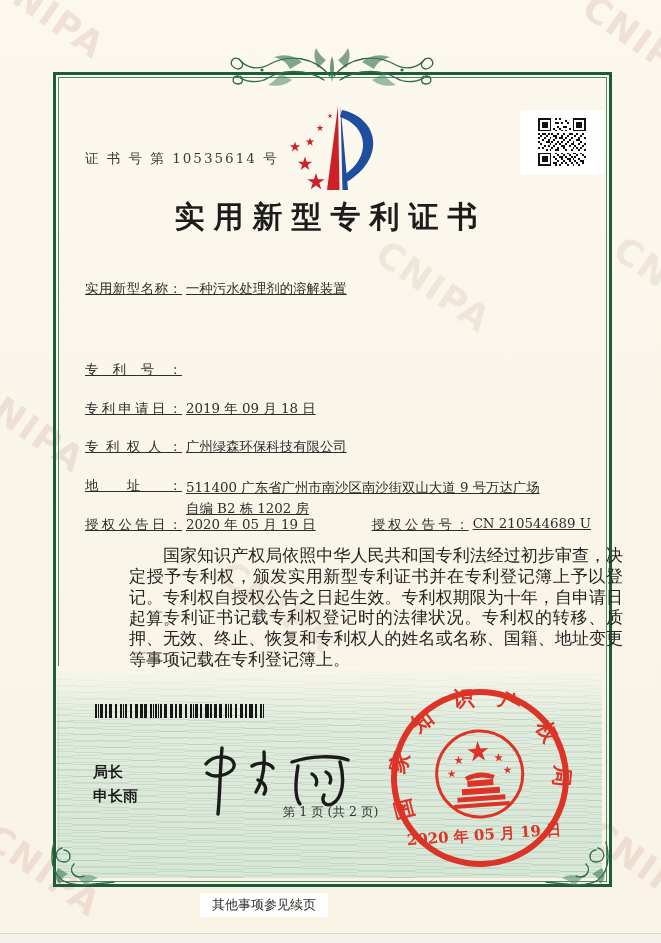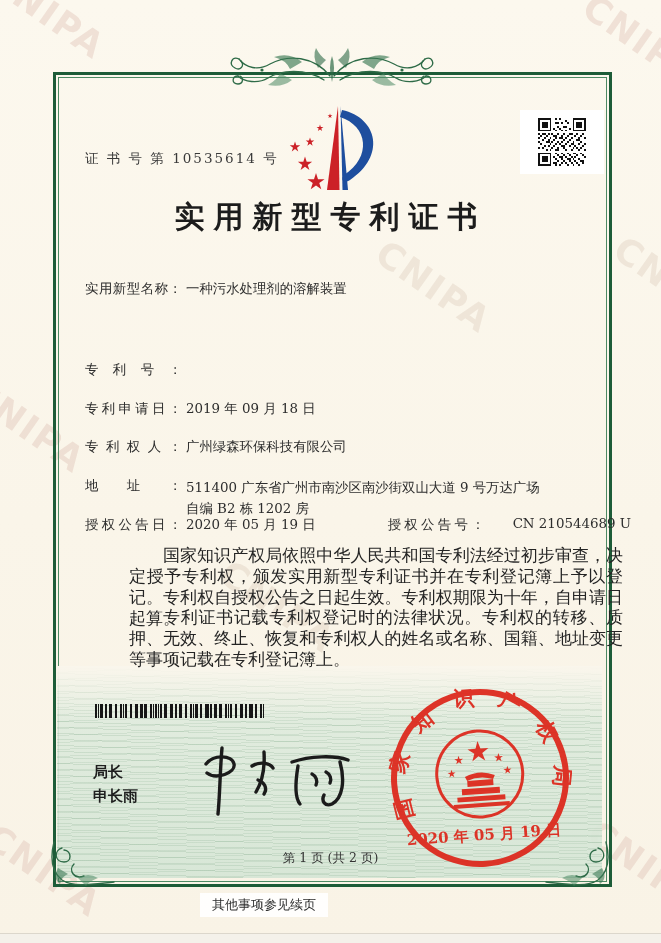--- a/index.html
+++ b/index.html
@@ -23,37 +23,37 @@
       repeating-linear-gradient(2deg,rgba(118,162,128,.20) 0 1px,transparent 1px 6px),
       repeating-linear-gradient(-2deg,rgba(118,162,128,.16) 0 1px,transparent 1px 7px),
       linear-gradient(180deg,rgba(224,236,223,.85),rgba(214,230,214,.95));}
   .content{position:absolute;inset:0;z-index:3;}
   .cert-no{position:absolute;left:85px;top:110px;font-size:13.5px;letter-spacing:2px;color:#3a3a3a;margin-top:40px;}
   .logo{position:absolute;left:286px;top:100px;}
   .qr-box{position:absolute;left:520px;top:110px;width:84px;height:64px;background:#fff;
           display:flex;align-items:center;justify-content:center;}
   .title{position:absolute;left:0;top:197px;width:661px;text-align:center;
          font-size:30px;font-weight:700;letter-spacing:9px;color:#1c1c1c;}
-  .field-row{position:absolute;left:85px;display:flex;font-size:13.4px;color:#2d2d2d;white-space:nowrap;}
+  .field-row{position:absolute;left:85px;display:flex;font-size:13.4px;color:#2d2d2d;white-space:nowrap;text-decoration:underline;}
   .field-label{display:inline-block;width:97px;text-align:justify;text-align-last:justify;flex:none;}
   .field-value{margin-left:4px;}
   .addr-lines{margin-left:4px;line-height:21px;white-space:normal;width:420px;}
-  .grant-no{margin-left:72px;display:flex;gap:24px;}
+  .grant-no{margin-left:56px;display:flex;}
   .para{position:absolute;left:85px;width:494px;font-size:17px;line-height:21px;
         text-align:justify;text-indent:2em;color:#242424;margin-left:44px;}
   .barcode{position:absolute;left:95px;top:704px;width:170px;height:14px;
     background-image:
       repeating-linear-gradient(90deg,#161616 0 2px,transparent 2px 5px),
       repeating-linear-gradient(90deg,#161616 0 1px,transparent 1px 7px),
       repeating-linear-gradient(90deg,transparent 0 3px,#161616 3px 4px,transparent 4px 11px);}
   .director{position:absolute;left:93px;top:760px;font-family:"DejaVu Sans","Liberation Sans",sans-serif;
             font-size:15px;font-weight:600;color:#1f1f1f;line-height:24px;}
   .signature{position:absolute;left:192px;top:738px;}
   .seal{position:absolute;left:388px;top:686px;mix-blend-mode:multiply;}
-  .page-no{position:absolute;left:0;top:850px;width:661px;text-align:center;font-size:12.5px;color:#333;}
+  .page-no{position:absolute;left:0;top:804px;width:661px;text-align:center;font-size:12.5px;color:#333;}
   .footer-note{position:absolute;left:0;top:893px;width:528px;text-align:center;}
   .footer-note span{display:inline-block;background:rgba(255,255,255,.92);padding:3px 12px;
                     font-size:13px;color:#2d2d2d;}
   .page-edge{position:absolute;left:0;bottom:0;width:661px;height:9px;z-index:4;
              background:#f4f1ea;border-top:1px solid #dcd7cc;}
   svg{display:block;}
 </style>
 </head>
 <body>
 

